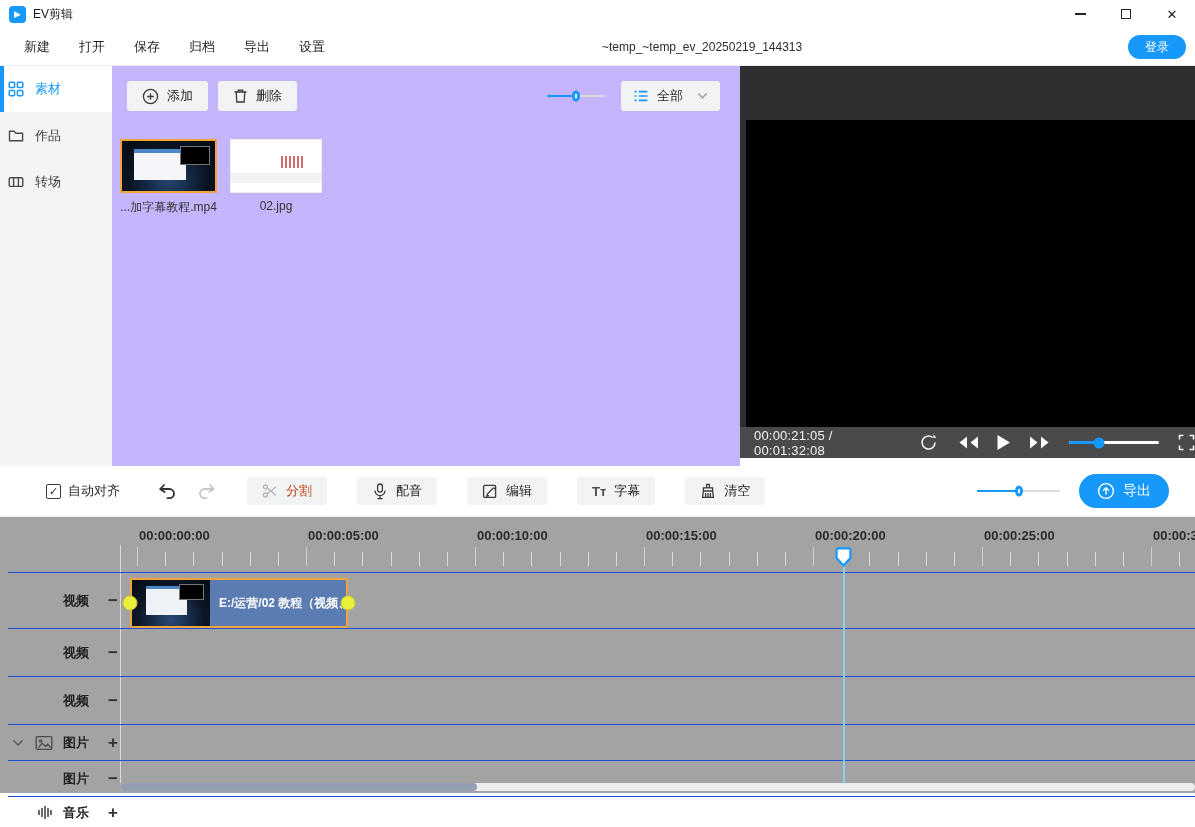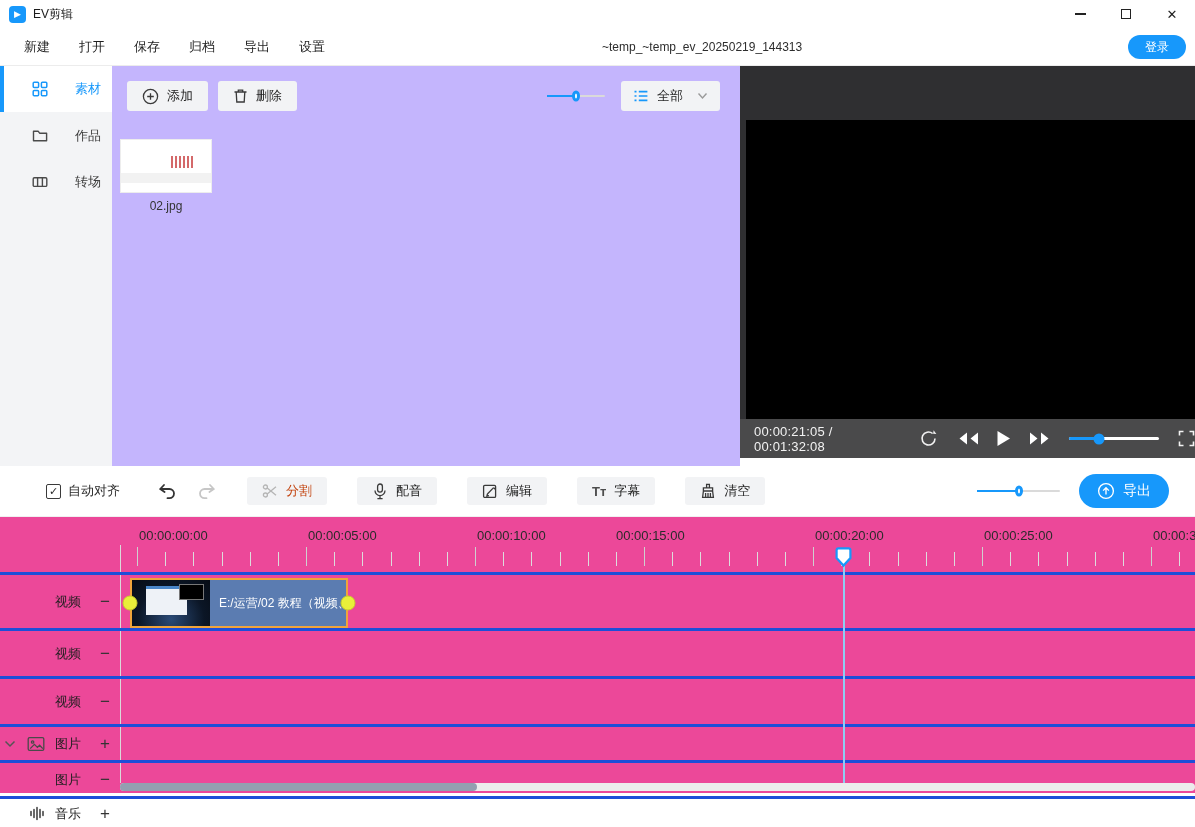--- a/index.html
+++ b/index.html
@@ -29,21 +29,21 @@
   .doc-title { position:absolute; left:602px; top:0; height:100%; display:flex; align-items:center;
                font-size:12px; color:#2d2d2d; z-index:1; }
   .login-btn { position:absolute; right:9px; top:7px; width:58px; height:24px; border-radius:12px;
                background:#1798fb; color:#fff; font-size:12px; display:flex; align-items:center;
                justify-content:center; z-index:3; }
 
   
   .main { height:400px; display:flex; background:#fff; }
 
   .sidebar { width:112px; background:#f3f4f6; flex:none; }
-  .side-item { height:46px; display:flex; align-items:center; padding-left:32px; gap:27px;
+  .side-item { height:46px; display:flex; align-items:center; padding-left:8px; gap:11px;
                font-size:13px; color:#3c3c3c; position:relative; }
   .side-item + .side-item { margin-top:2px; height:44px; }
   .side-item.active { background:#fff; color:#1798fb; }
   .side-item.active::before { content:""; position:absolute; left:0; top:0; bottom:0; width:4px; background:#1798fb; }
   .side-item svg { flex:none; }
 
   .library { flex:1; background:#c4b5fd; padding-top:15px; overflow:hidden; }
   .lib-toolbar { height:30px; display:flex; align-items:center; margin:0 20px 0 15px; }
   .btn-gray { height:30px; padding:0 15px; background:#f2f3f5; border-radius:3px; display:flex;
               align-items:center; gap:8px; font-size:13px; color:#1f1f1f; margin-right:10px; border:none; }
@@ -77,21 +77,21 @@
                    background:repeating-linear-gradient(90deg,#d4696a 0 2px,#fff 2px 4px); }
   .m-shot4 .band { position:absolute; left:0; bottom:18%; width:100%; height:10px; background:#f2f2f2; }
   .m-shot5 .b1 { position:absolute; left:10%; top:28%; width:75%; height:7px;
                  background:repeating-linear-gradient(90deg,#9aa0a8 0 7px,#fff 7px 13px); }
   .m-shot5 .b2 { position:absolute; left:6%; top:55%; width:88%; height:9px; background:#e8e8e8; }
   .m-shot5 .b3 { position:absolute; left:6%; top:12%; width:22%; height:6px; background:#dfe7f5; }
 
   
   .preview { width:455px; flex:none; background:#2f2f31; position:relative; height:392px; }
   .video-area { position:absolute; left:6px; right:0; top:54px; bottom:31px; background:#000; }
-  .pcontrols { position:absolute; left:0; right:0; bottom:0; height:39px; background:#4a4a4b;
+  .pcontrols { position:absolute; left:0; right:0; bottom:0; height:31px; background:#4a4a4b;
                display:flex; align-items:center; color:#f2f2f2; }
   .timecode { margin-left:14px; font-size:13px; letter-spacing:.2px; }
   .pc-icon { margin-left:0; display:flex; align-items:center; justify-content:center; }
   .vslider { position:relative; width:97px; height:3px; background:#fff; border-radius:2px; margin-left:18px; }
   .vslider .fill { position:absolute; left:0; top:0; height:3px; background:#1798fb; border-radius:2px; }
   .vslider .knob { position:absolute; top:50%; transform:translate(-50%,-50%); width:11px; height:11px;
                    border-radius:50%; background:#1798fb; }
 
   
   .editbar { height:50px; display:flex; align-items:center; background:#fff; padding-left:46px; position:relative; }
@@ -103,29 +103,29 @@
   .ebtn { height:28px; padding:0 15px; background:#f2f3f5; border-radius:3px; display:flex;
           align-items:center; gap:8px; font-size:13px; color:#1f1f1f; margin-right:30px; border:none; }
   .ebtn.disabled { color:#c2410c; }
   .tt-glyph { font-size:13px; font-weight:bold; color:#4d4d4d; }
   .edit-slider { position:absolute; left:977px; top:24px; width:83px; }
   .export-btn { position:absolute; right:26px; top:8px; width:90px; height:34px; border-radius:17px;
                 background:#1798fb; color:#fff; font-size:14px; display:flex; align-items:center;
                 justify-content:center; gap:8px; border:none; }
 
   
-  .timeline { position:relative; height:277px; background:#ec4899; border-top:1px solid #f0f0f0; }
+  .timeline { position:relative; height:277px; background:#a3a3a3; border-top:1px solid #f0f0f0;font-weight:bold; }
   .ruler { position:absolute; left:120px; right:0; top:0; height:49px; overflow:hidden; }
   .ruler-ticks { position:absolute; left:17px; right:0; bottom:0; height:14px;
                  background:repeating-linear-gradient(to right, #dcdcdc 0 1px, transparent 1px 28.17px); }
   .major-tick { position:absolute; bottom:0; width:1px; height:19px; background:#cfcfcf; }
   .rlabel { position:absolute; top:11px; font-size:13px; color:#2b2b2b; white-space:nowrap; }
   .vline-headers { position:absolute; left:120px; top:28px; bottom:10px; width:1px; background:#dadada; }
 
-  .trow { position:absolute; left:0; right:0; border-top:3px solid #1d4ed8; }
+  .trow { position:absolute; left:8px; right:0; border-top:1px solid #1d4ed8; }
   .thead { position:absolute; left:0; top:0; bottom:0; width:120px; display:flex; align-items:center;
            justify-content:flex-end; padding-right:7px; gap:16px; font-size:13px; color:#1f1f1f; }
   .taction { width:16px; text-align:center; font-size:17px; color:#333; line-height:1; }
   .thead .chev-abs { position:absolute; left:4px; }
   .thead .ticon { margin-right:-6px; }
 
   .clip { position:absolute; left:130px; top:61px; width:218px; height:50px; background:#5b7cb1;
           border:2px solid #f0a43b; display:flex; align-items:stretch; overflow:hidden; }
   .clip-thumb { width:78px; flex:none; position:relative; overflow:hidden;
                 background:radial-gradient(ellipse at 50% 85%, #2a4a76 0%, #0b1626 60%, #060b14 100%); }
@@ -233,20 +233,27 @@
           </g>
         </svg>
         <span>全部</span>
         <svg class="chev" width="11" height="8" viewBox="0 0 11 8">
           <path d="M1.5 1.5 L5.5 6 L9.5 1.5" fill="none" stroke="#9a9a9a" stroke-width="1.4"></path>
         </svg>
       </div>
     </div>
 
     <div class="thumbs">
+      <div class="thumb-item wide">
+        <div class="thumb selected m-dark1">
+          <div class="w1"></div>
+          <div class="w2"></div>
+        </div>
+        <div class="thumb-label">...加字幕教程.mp4</div>
+      </div>
       <div class="thumb-item">
         <div class="thumb m-shot4">
           <div class="hash"></div>
           <div class="band"></div>
         </div>
         <div class="thumb-label">02.jpg</div>
       </div>
     </div>
   </div>
 
@@ -370,21 +377,21 @@
     <div class="major-tick" style="left:17px"></div>
     <div class="major-tick" style="left:186px"></div>
     <div class="major-tick" style="left:355px"></div>
     <div class="major-tick" style="left:524px"></div>
     <div class="major-tick" style="left:693px"></div>
     <div class="major-tick" style="left:862px"></div>
     <div class="major-tick" style="left:1031px"></div>
     <span class="rlabel" style="left:19px">00:00:00:00</span>
     <span class="rlabel" style="left:188px">00:00:05:00</span>
     <span class="rlabel" style="left:357px">00:00:10:00</span>
-    <span class="rlabel" style="left:496px">00:00:15:00</span>
+    <span class="rlabel" style="left:526px">00:00:15:00</span>
     <span class="rlabel" style="left:695px">00:00:20:00</span>
     <span class="rlabel" style="left:864px">00:00:25:00</span>
     <span class="rlabel" style="left:1033px">00:00:30</span>
   </div>
 
   <div class="vline-headers"></div>
 
   <div class="trow" style="top:55px;height:56px">
     <div class="thead">
       <span>视频</span>

